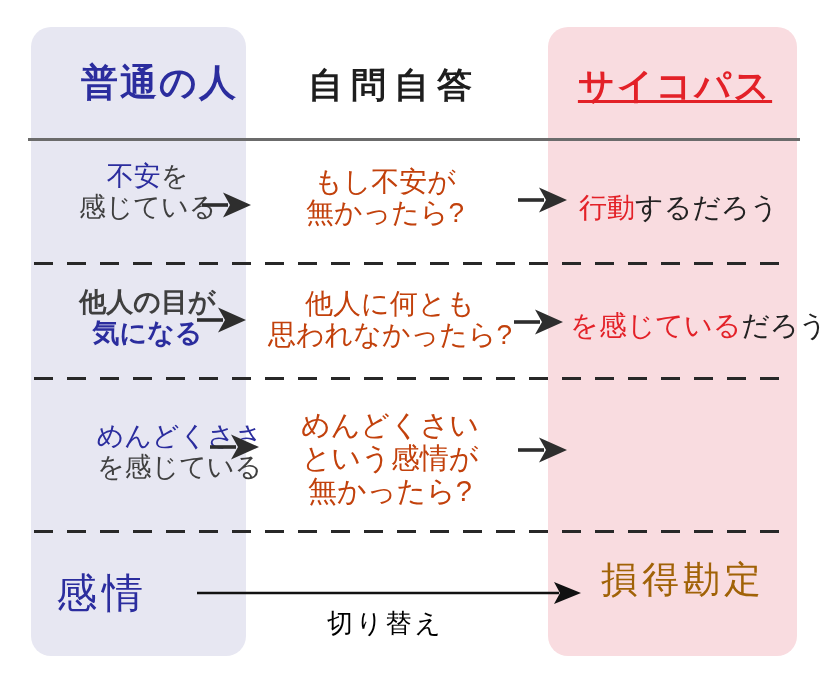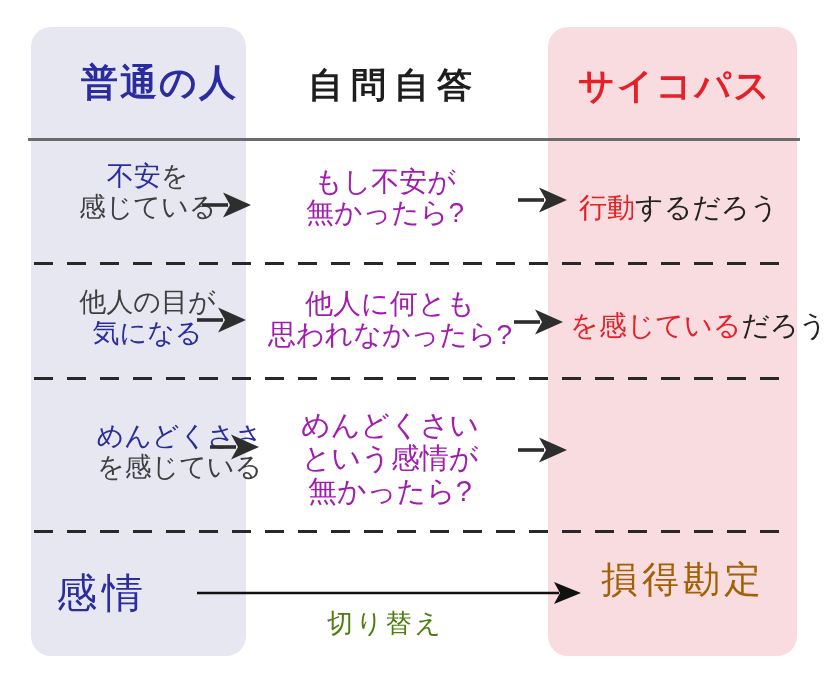--- a/index.html
+++ b/index.html
@@ -7,40 +7,40 @@
     position:relative;width:827px;height:679px;background:#ffffff;
     font-family:"Liberation Sans","DejaVu Sans",sans-serif;overflow:hidden;
   }
   .panel{position:absolute;top:27px;height:629px;border-radius:20px;}
   .panel.left{left:31px;width:215px;background:#e7e7f2;}
   .panel.right{left:548px;width:249px;background:#f9dce0;}
 
   .hdr{position:absolute;text-align:center;font-weight:bold;white-space:nowrap;}
   .hdr-left{left:31px;width:257px;top:58px;font-size:37px;color:#2b2d9e;letter-spacing:2px;}
   .hdr-center{left:264px;width:260px;top:62px;font-size:35px;color:#1e1e1e;letter-spacing:8px;}
-  .hdr-right{left:548px;width:254px;top:62px;font-size:36px;color:#e32128;letter-spacing:2px;}
+  .hdr-right{left:548px;width:254px;top:62px;font-size:36px;color:#e32128;letter-spacing:2px;text-decoration:underline;}
 
   .sep{position:absolute;left:28px;top:138px;width:772px;height:3px;background:#6b6b6b;}
   .dash{position:absolute;left:34px;width:758px;height:3px;
         background:repeating-linear-gradient(90deg,#282828 0 19px,transparent 19px 33px);}
 
   .cell{position:absolute;text-align:center;white-space:nowrap;}
   .left-col{left:31px;width:233px;font-size:27px;line-height:31px;color:#3f3f3f;}
-  .mid-col{color:#a21caf;font-size:28px;line-height:31px;}
+  .mid-col{color:#c2410c;font-size:28px;line-height:31px;}
   .rtext{position:absolute;white-space:nowrap;font-size:28px;color:#222222;}
   .blue{color:#2b2d9e;}
   .red{color:#e32128;}
   .dark{color:#3f3f3f;}
   .ink{color:#222222;}
 
   .arrow{position:absolute;width:50px;height:30px;}
   .bigtext{position:absolute;white-space:nowrap;font-weight:normal;text-align:center;}
   .kanjo{left:56px;top:566px;font-size:41px;color:#2b2d9e;letter-spacing:5px;}
   .sontoku{left:601px;top:555px;font-size:37px;color:#a16207;letter-spacing:4px;}
-  .arrow-label{position:absolute;left:327px;top:606px;font-size:26px;color:#4d7c0f;letter-spacing:3px;white-space:nowrap;}
+  .arrow-label{position:absolute;left:327px;top:606px;font-size:26px;color:#000000;letter-spacing:3px;white-space:nowrap;}
   .long-arrow{position:absolute;left:197px;top:579px;width:384px;height:28px;}
 </style>
 </head>
 <body>
 
 <div class="canvas">
 
   <div class="panel left"></div>
   <div class="panel right"></div>
 
@@ -71,21 +71,21 @@
 
   <svg class="arrow" style="left:517px;top:185px;" viewBox="0 0 50 30">
     <line x1="1" y1="15" x2="27" y2="15" stroke="#2e2e2e" stroke-width="3.6"></line>
     <polygon points="22,2.5 50,15 22,27.5 29,15" fill="#2e2e2e"></polygon>
   </svg>
 
   <div class="rtext" style="left:579px;top:189px;font-family:Liberation Serif, serif;">
     <span class="red">行動</span><span class="ink">するだろう</span>
   </div>
 
-  <div class="cell left-col" style="top:287px;">
+  <div class="cell left-col" style="top:287px;font-weight:bold;">
     <span class="dark">他人の目が</span><br>
     <span class="blue">気になる</span>
   </div>
 
   <svg class="arrow" style="left:196px;top:305px;" viewBox="0 0 50 30">
     <line x1="1" y1="15" x2="27" y2="15" stroke="#2e2e2e" stroke-width="3.6"></line>
     <polygon points="22,2.5 50,15 22,27.5 29,15" fill="#2e2e2e"></polygon>
   </svg>
 
   <div class="cell mid-col" style="left:245px;width:290px;top:288px;">

